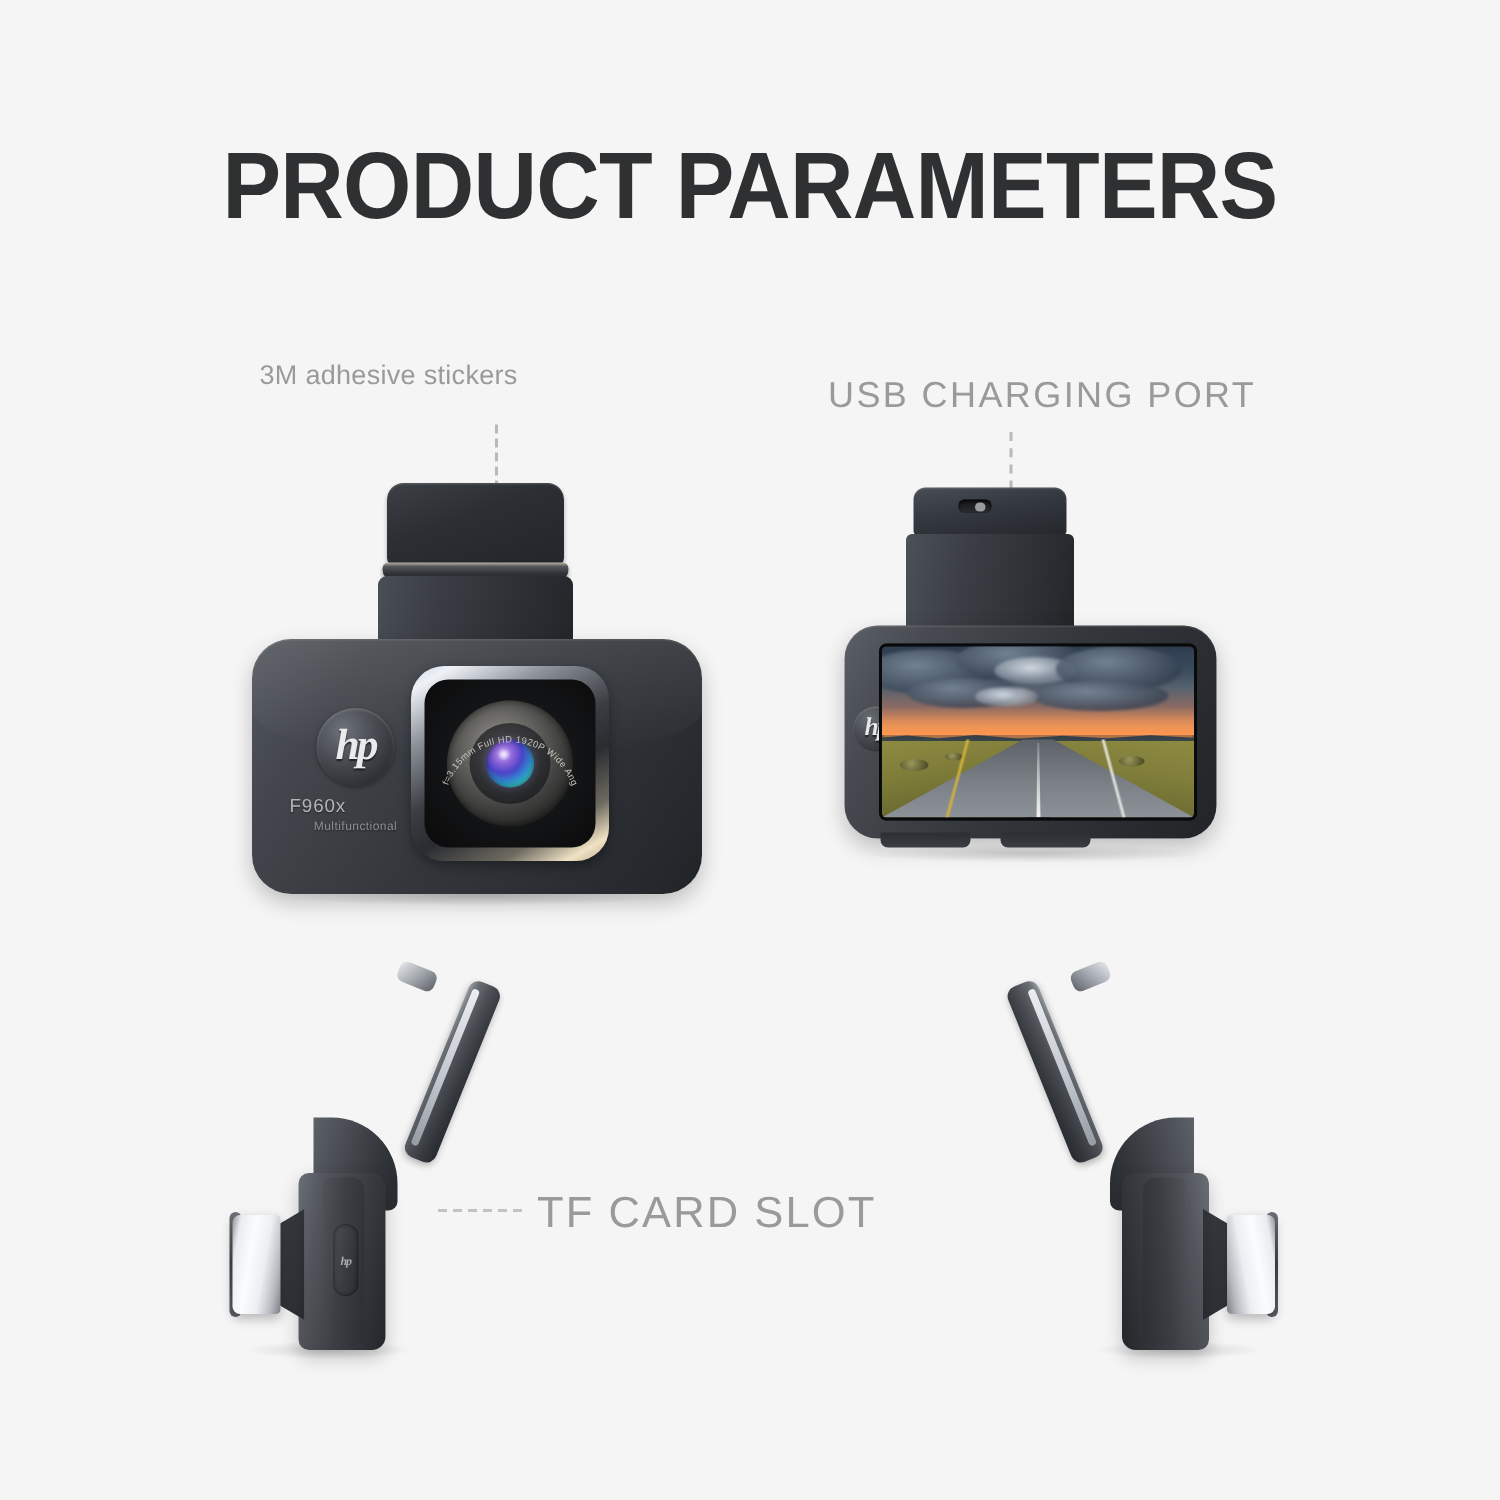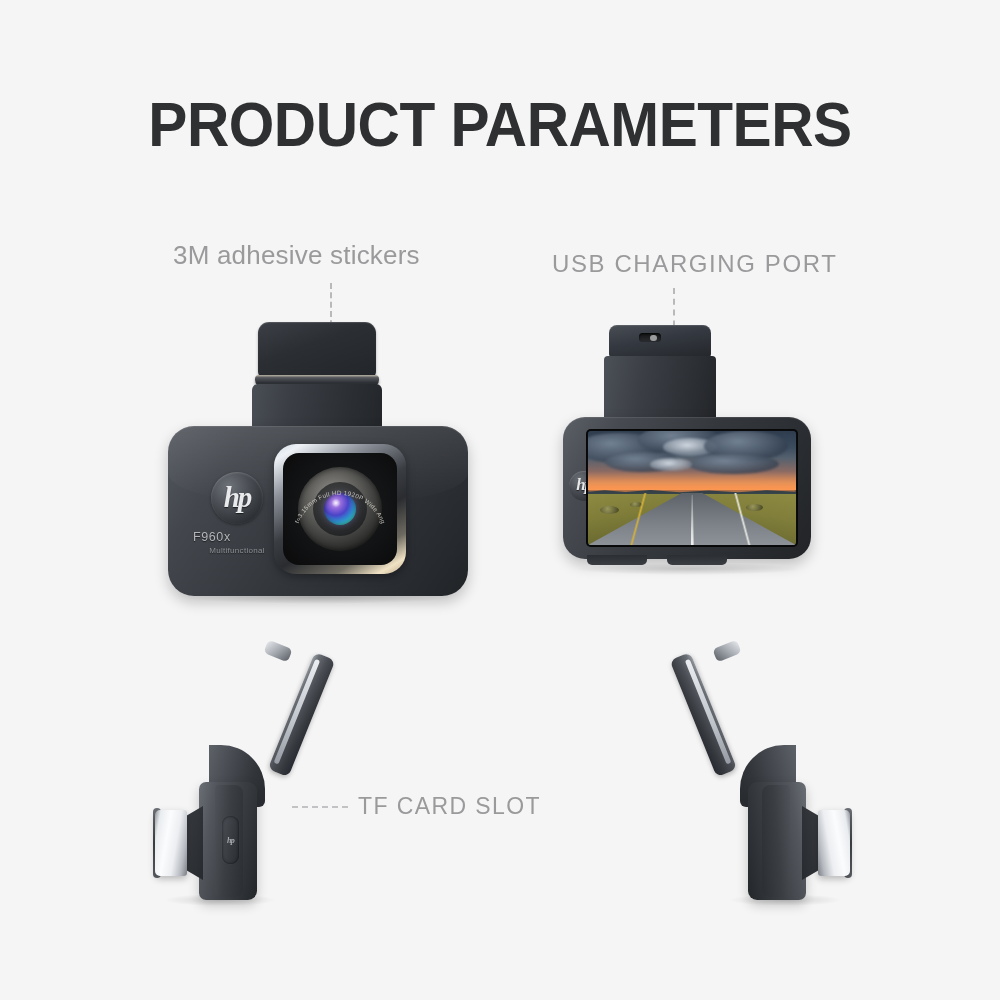--- a/index.html
+++ b/index.html
@@ -25,23 +25,23 @@
   }
 
   
   .label{
     position:absolute;
     color:#9a9a9c;
     font-weight:400;
     white-space:nowrap;
     font-family:"Liberation Sans", sans-serif;
   }
-  #label-adhesive{ left:173px; top:240px; font-size:26px; letter-spacing:0.2px; }
+  #label-adhesive{ left:173px; top:240px; font-size:18px; letter-spacing:0.2px; }
   #label-usb{ left:552px; top:250px; font-size:24px; letter-spacing:1.6px; }
-  #label-tf{ left:358px; top:793px; font-size:23px; letter-spacing:1.4px; }
+  #label-tf{ left:358px; top:793px; font-size:29px; letter-spacing:1.4px; }
 
   
   .leader-v{
     position:absolute; width:0; border-left:2px dashed #b9b9bb;
   }
   #leader-adhesive{ left:330px; top:283px; height:62px; }
   #leader-usb{ left:673px; top:288px; height:60px; }
   .leader-h{
     position:absolute; height:0; border-top:2px dashed #c2c2c4;
   }

